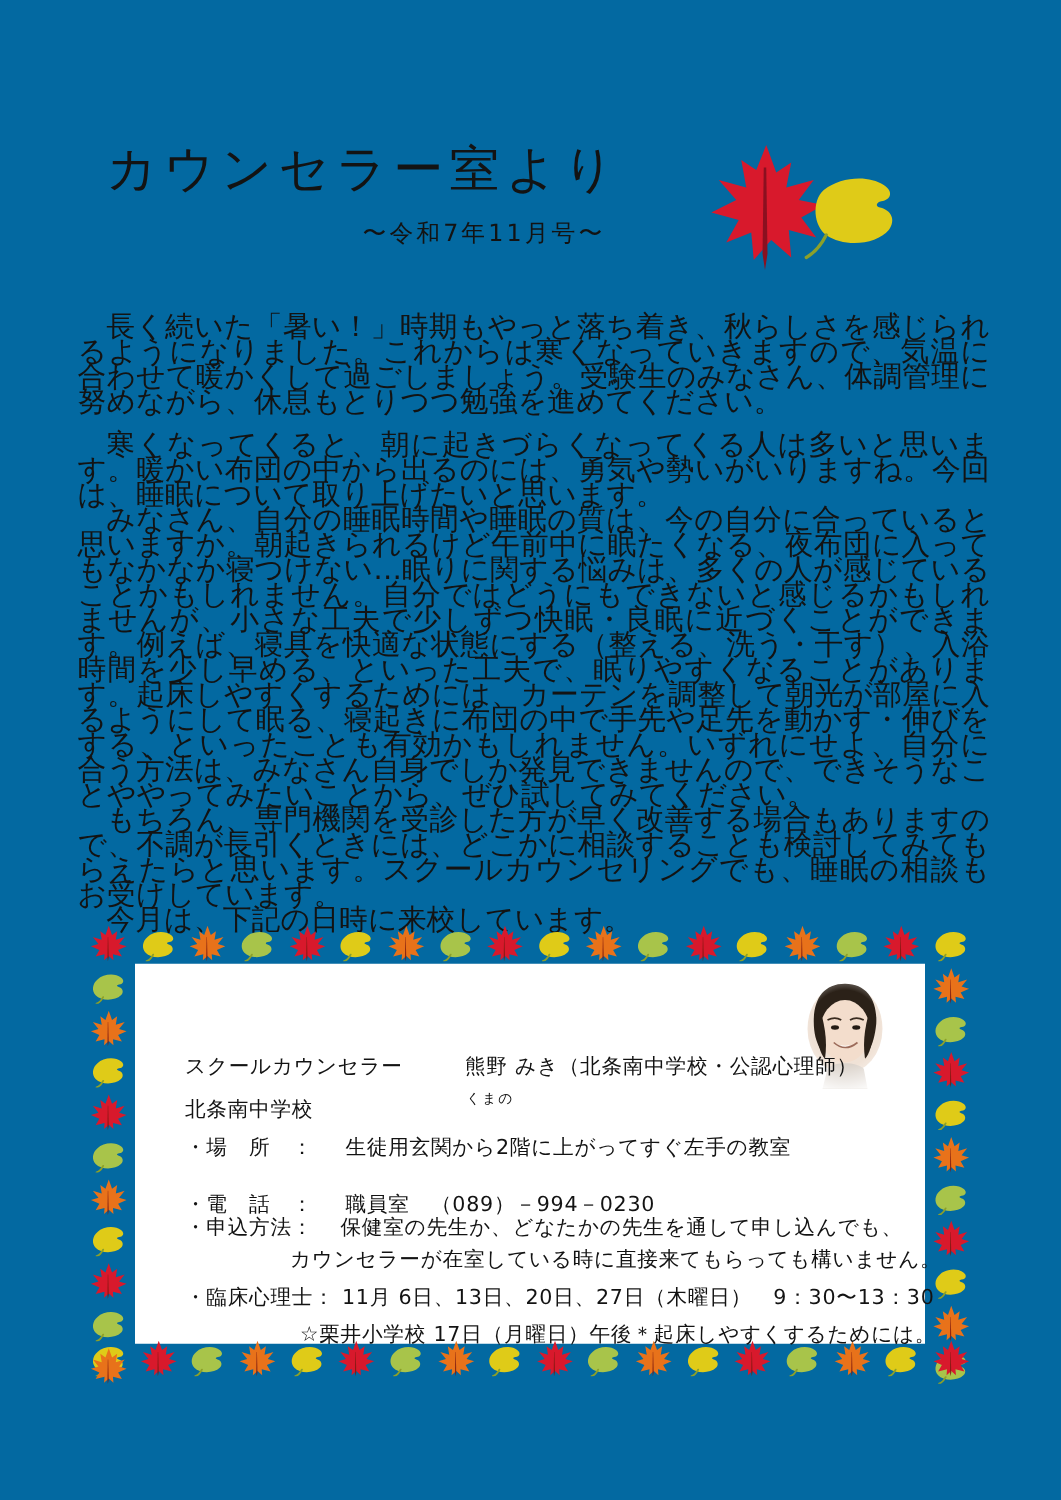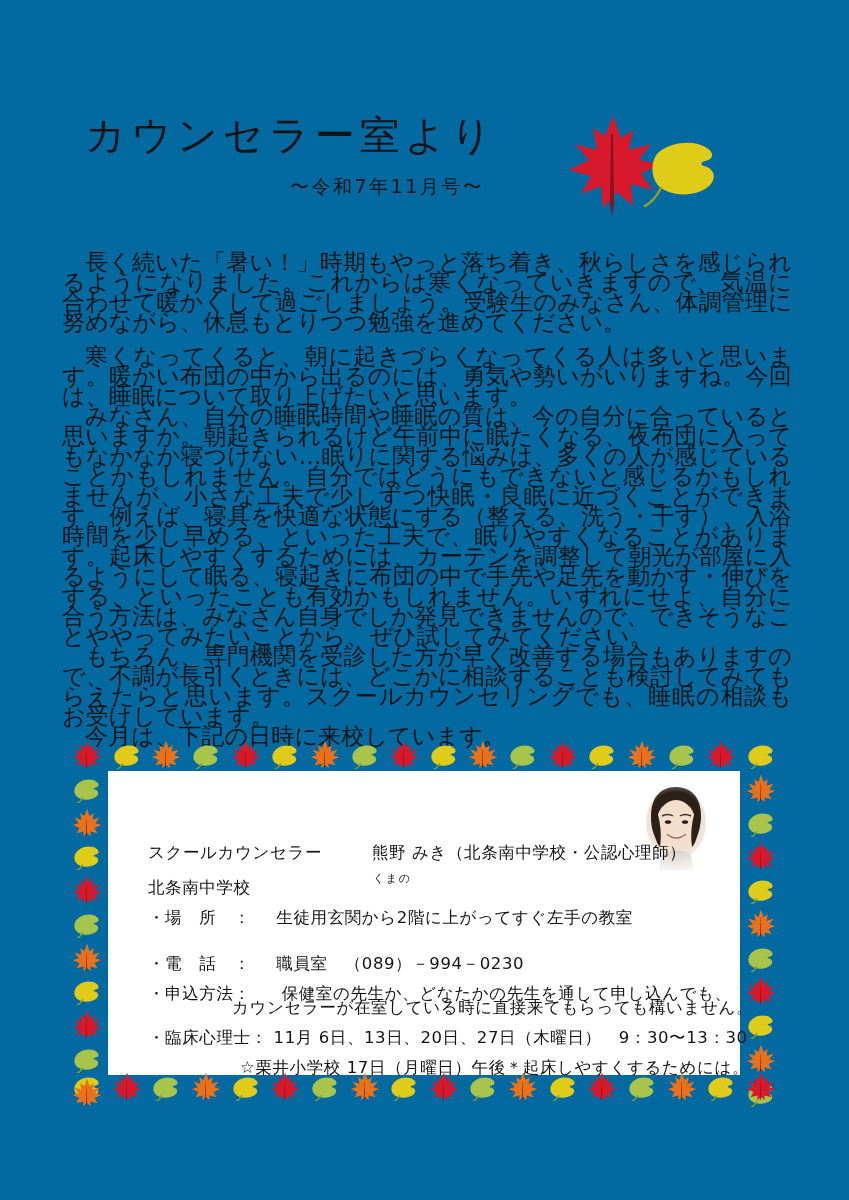--- a/index.html
+++ b/index.html
@@ -133,21 +133,21 @@
     top: -13px;
     font-size: 11px;
     letter-spacing: 1.6px;
     white-space: nowrap;
     color: #131313;
     margin-top: 42px;
   }
   .school-line   { left: 76px; top: 140px; }
   .place-line    { left: 76px; top: 170px; }
   .tel-line      { left: 76px; top: 200px; margin-top: 16px; }
-  .apply-line    { left: 76px; top: 246px; font-family: Liberation Mono, monospace; }
+  .apply-line    { left: 76px; top: 234px; }
   .apply-line2   { left: 160px; top: 260px; }
   .visit-line    { left: 76px; top: 290px; }
   .visit-line2   { left: 168px; top: 320px; }
 </style>
 </head>
 <body>
 
 <div class="page">
 
   <div class="header">

